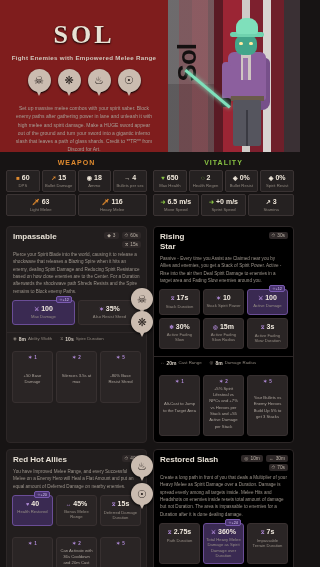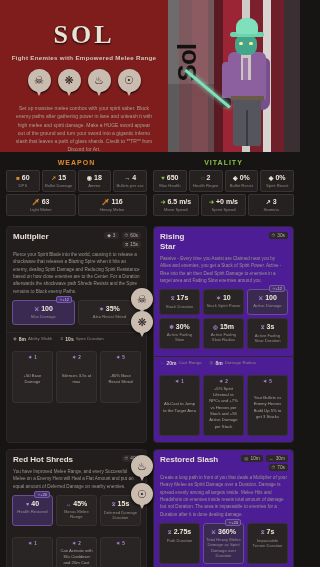--- a/index.html
+++ b/index.html
@@ -108,21 +108,21 @@
 
   
   .abil-grid {
     display: grid; grid-template-columns: 1fr 1fr; gap: 6px;
     padding: 4px 6px 8px 6px;
   }
   .abil {
     background: #221e1e; border-radius: 4px; position: relative;
     border: 1px solid #2d2727; overflow: visible;
   }
-  .abil.alt { background: #4c1d95; }
+  .abil.alt { background: #000000; }
   .abil-head {
     display: flex; align-items: flex-start; justify-content: space-between;
     padding: 5px 5px 3px 6px;
   }
   .abil-name { font-size: 8px; font-weight: bold; color: #e7e0d5; line-height: 1.25; }
   .abil-badges { display: flex; flex-direction: column; align-items: flex-end; gap: 2px; }
   .brow { display: flex; gap: 3px; }
   .badge {
     background: #2e2828; border-radius: 2px; padding: 1px 3px;
     font-size: 4.8px; color: #b9b0a5; display: flex; align-items: center; gap: 2px;
@@ -285,21 +285,21 @@
           <div class="stat-lbl">Stamina</div>
         </div>
       </div>
     </div>
 
   </div>
 
   <div class="abil-grid" id="abilities-grid">
       <div class="abil">
         <div class="abil-head">
-          <div class="abil-name">Multiplier</div>
+          <div class="abil-name">Impassable</div>
           <div class="abil-badges">
             <div class="brow">
               <span class="badge"><span>◆</span>3</span>
               <span class="badge"><span>⏱</span>60s</span>
             </div>
             <div class="brow">
               <span class="badge"><span>⧖</span>15s</span>
             </div>
           </div>
         </div>
@@ -391,21 +391,21 @@
             <span class="upg-txt">+5% Spirit Lifesteal vs NPCs and +7% vs Heroes per Stack and +55 Active Damage per Stack</span>
           </div>
           <div class="upg">
             <span class="upg-cost"><span>✶</span>5</span>
             <span class="upg-txt">Your Bullets vs Enemy Heroes Build Up 5% to get 3 Stacks</span>
           </div>
         </div>
       </div>
       <div class="abil">
         <div class="abil-head">
-          <div class="abil-name">Red Hot Shreds</div>
+          <div class="abil-name">Red Hot Allies</div>
           <div class="abil-badges">
             <div class="brow">
               <span class="badge"><span>⏱</span>40s</span>
             </div>
           </div>
         </div>
         <div class="abil-desc">You have Improved Melee Range, and every Successful Melee on a Enemy Hero will Heal a Flat Amount and put an equal amount of Deferred Damage on nearby enemies.</div>
         <div class="abil-stats">
           <div class="as-row">
             <div class="as-box hl">

